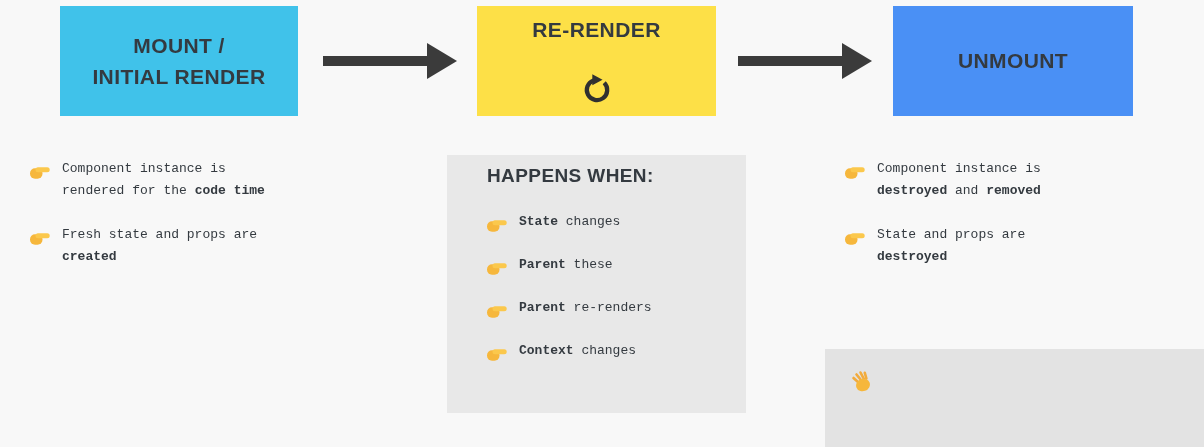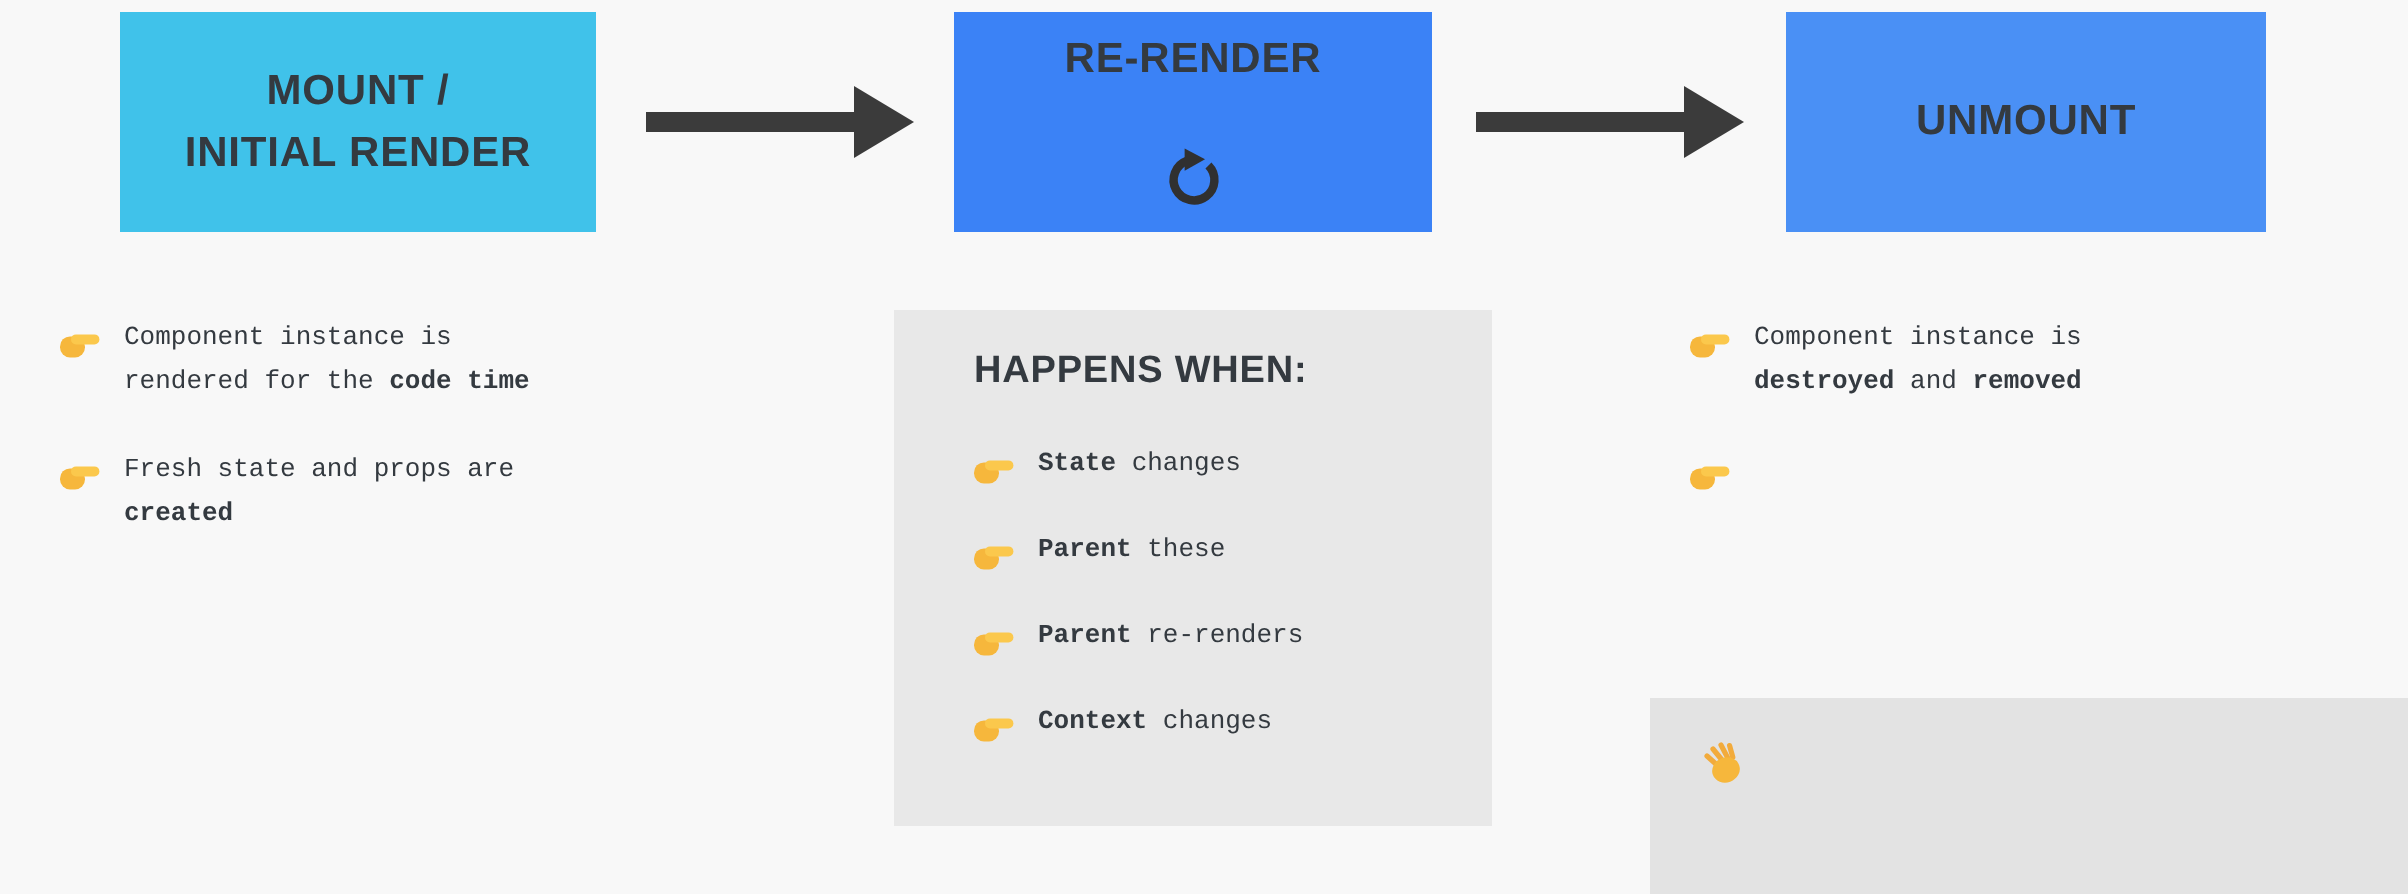--- a/index.html
+++ b/index.html
@@ -27,21 +27,21 @@
     align-items: center;
     justify-content: center;
     font-weight: 700;
     font-size: 21px;
     letter-spacing: 0.4px;
     text-align: center;
     line-height: 1.5;
   }
   .flow-box .label { white-space: pre-line; }
   #box-mount    { left: 60px;  width: 238px; background: #40c2ea; }
-  #box-rerender { left: 477px; width: 239px; background: #3b82f6; gap: 24px; }
+  #box-rerender { left: 477px; width: 239px; background: #fde047; gap: 24px; }
   #box-unmount  { left: 893px; width: 240px; background: #4a90f5; text-align: center; }
   .cycle-wrap { margin-top: 2px; height: 36px; display: flex; align-items: center; }
 
   
   .arrow { position: absolute; top: 43px; width: 134px; height: 36px; }
   #arrow-1 { left: 323px; }
   #arrow-2 { left: 738px; }
   .arrow .shaft {
     position: absolute; left: 0; top: 13px;
     width: 106px; height: 10px; background: #3b3b3b;
@@ -68,21 +68,21 @@
   }
   .bullet .ptr { flex: 0 0 auto; margin-top: 6px; }
   .bullet .txt { white-space: pre-line; }
 
   
   #happens-panel {
     position: absolute;
     left: 447px; top: 155px;
     width: 299px; height: 258px;
     background: #e8e8e8;
-    padding: 20px 18px 0 40px;
+    padding: 10px 18px 0 40px;
   }
   #happens-panel h3 {
     margin: 0 0 24px 0;
     font-size: 19px;
     font-weight: 700;
     letter-spacing: 0.4px;
   }
   #happens-panel .bullet { margin-bottom: 14px; }
 
   
@@ -211,20 +211,22 @@
       <span class="txt"><span>Component instance is
 </span><span class="bold">destroyed</span><span> and </span><span class="bold">removed</span></span>
     </div>
     <div class="bullet">
       <span class="ptr">
         <svg width="20" height="15" viewBox="0 0 20 15">
             <rect x="0" y="4.2" width="12.5" height="10.5" rx="5" fill="#f6b73c"></rect>
             <rect x="5.5" y="3.2" width="14.2" height="5" rx="2.5" fill="#fbc84c"></rect>
           </svg>
       </span>
+      <span class="txt"><span>State and props are
+</span><span class="bold">destroyed</span></span>
     </div>
   </div>
 
   <div id="note-panel">
     <span class="wave">
       <svg width="24" height="24" viewBox="0 0 24 24" aria-hidden="true">
         <g stroke="#f2ab3c" stroke-width="2.6" stroke-linecap="round" fill="none">
           <path d="M4.5 9 L9.5 13.5"></path>
           <path d="M7.5 5.5 L12 11"></path>
           <path d="M11.5 3.5 L14.8 9.8"></path>

